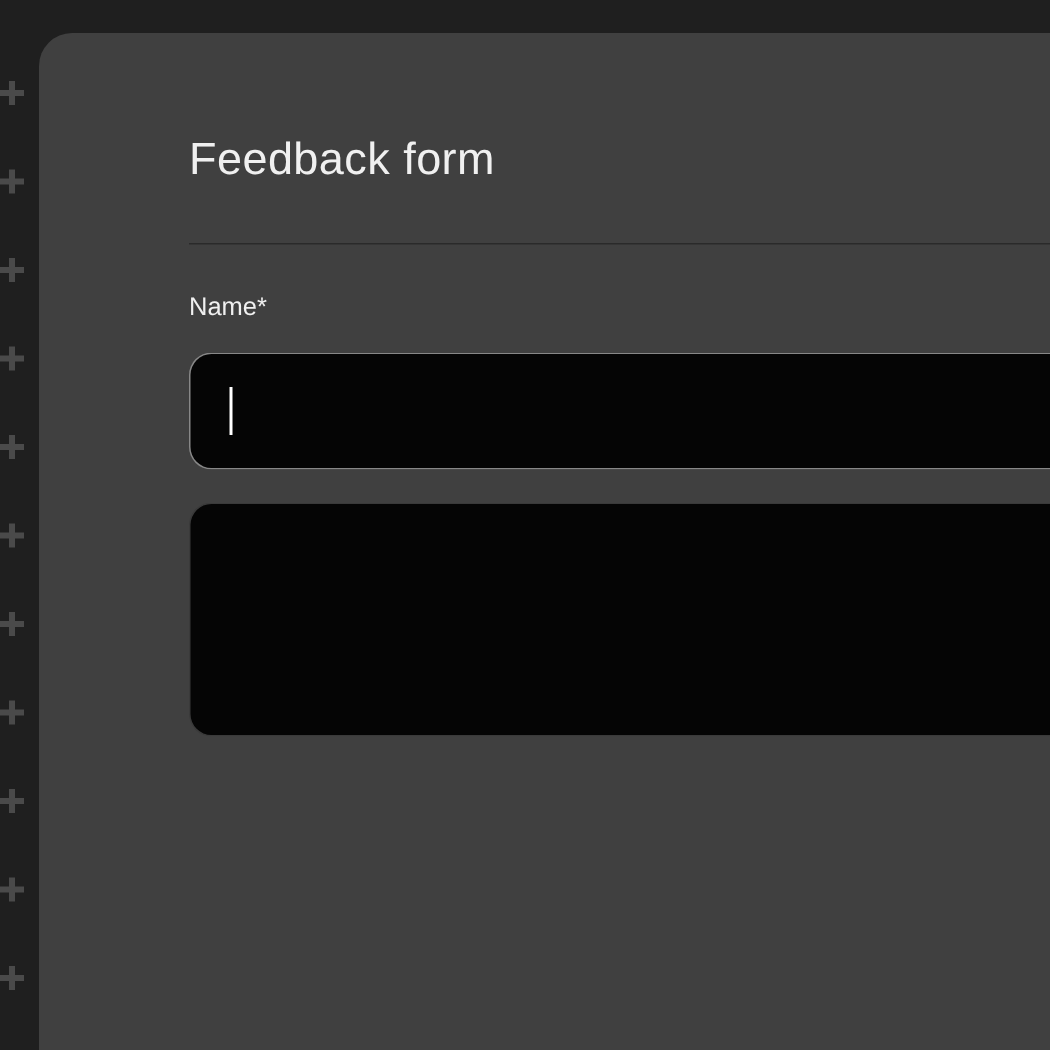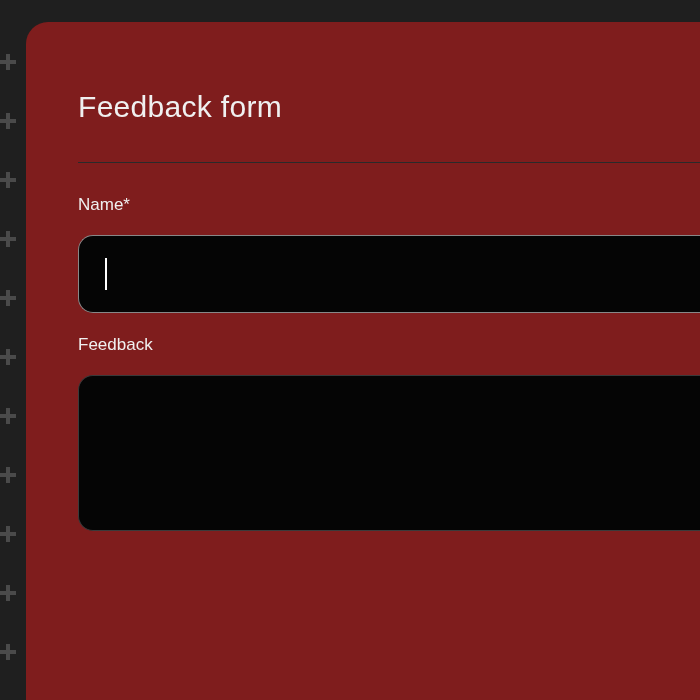--- a/index.html
+++ b/index.html
@@ -53,23 +53,23 @@
       top: 0;
       left: 6px;
     }
 
     .form-card {
       position: absolute;
       top: 22px;
       left: 26px;
       right: 0;
       bottom: 0;
-      background-color: #7f1d1d;
+      background-color: #404040;
       border-radius: 22px 0 0 0;
-      padding: 68px 0 0 52px;
+      padding: 68px 0 0 100px;
     }
 
     .form-title {
       color: #f0f0f0;
       font-size: 30px;
       font-weight: 400;
       letter-spacing: 0.3px;
     }
 
     .divider {
@@ -160,16 +160,15 @@
 
   <div class="field-group">
     <label class="field-label">Name*</label>
     <div class="text-input-focused">
       <input type="text" class="text-input" value="" style="">
       <span class="cursor"></span>
     </div>
   </div>
 
   <div class="field-group field-group-feedback">
-    <label class="field-label">Feedback</label>
     <textarea class="textarea-input" value="" style=""></textarea>
   </div>
 </div>
 
 </body></html>

